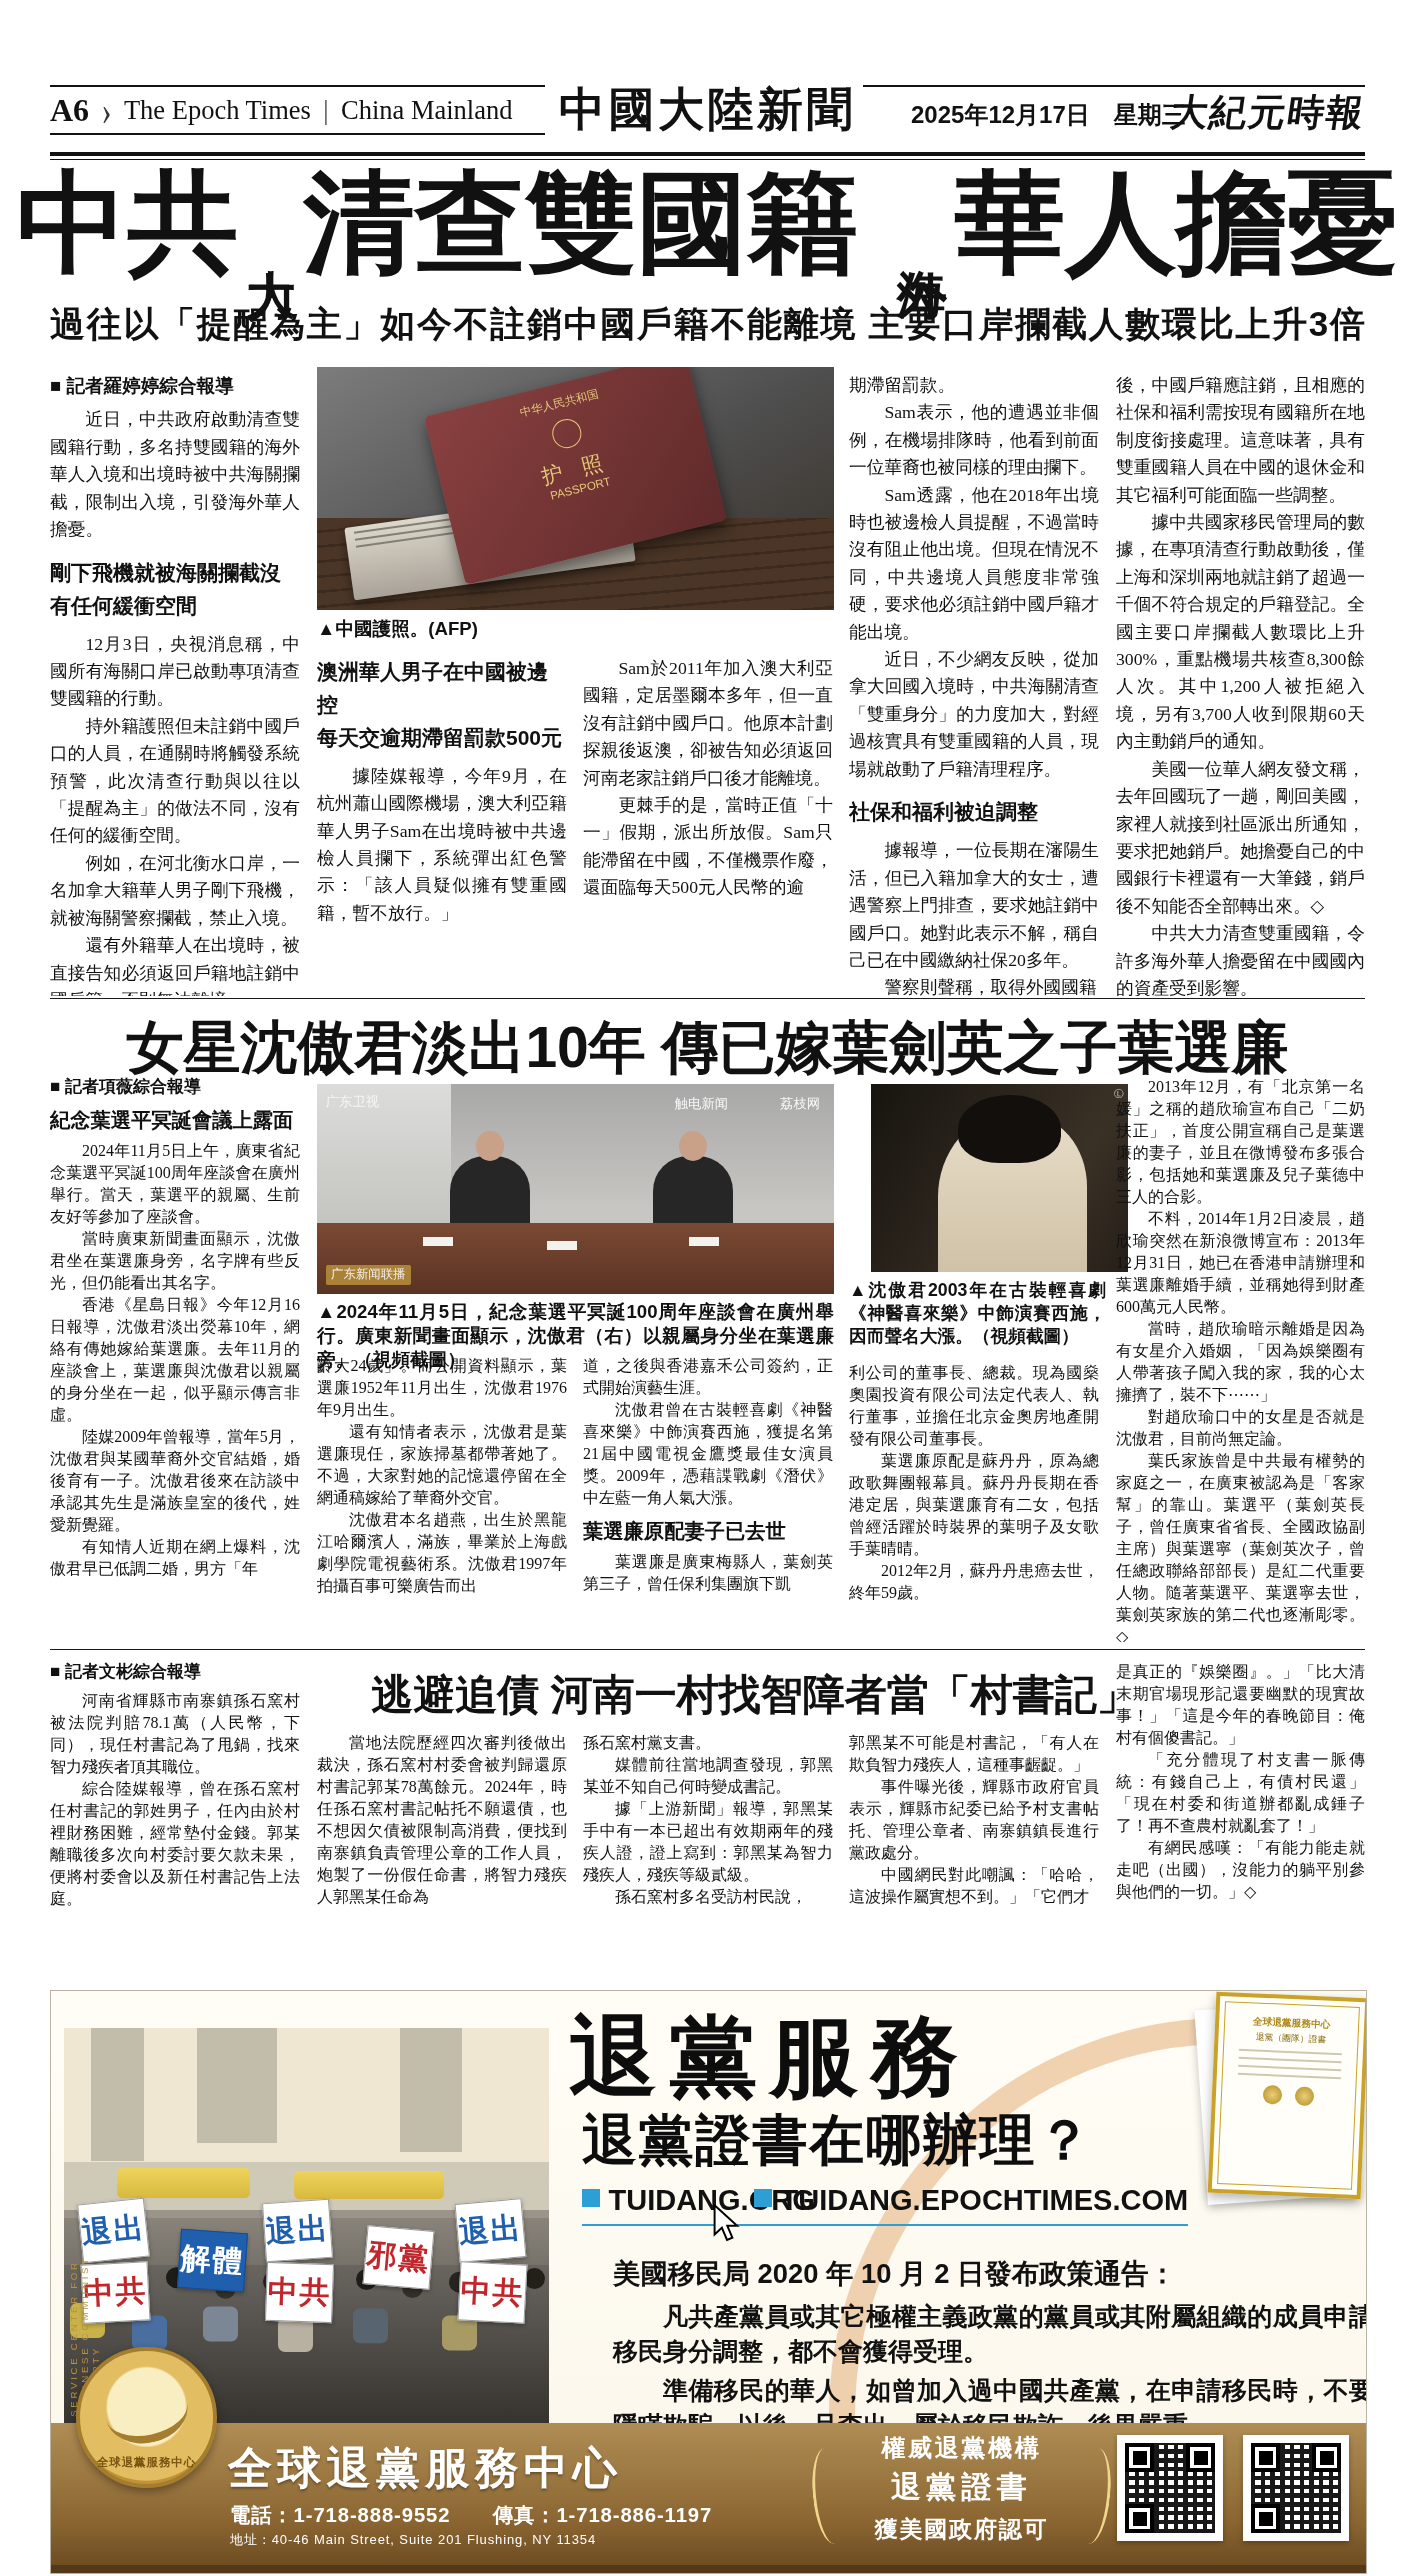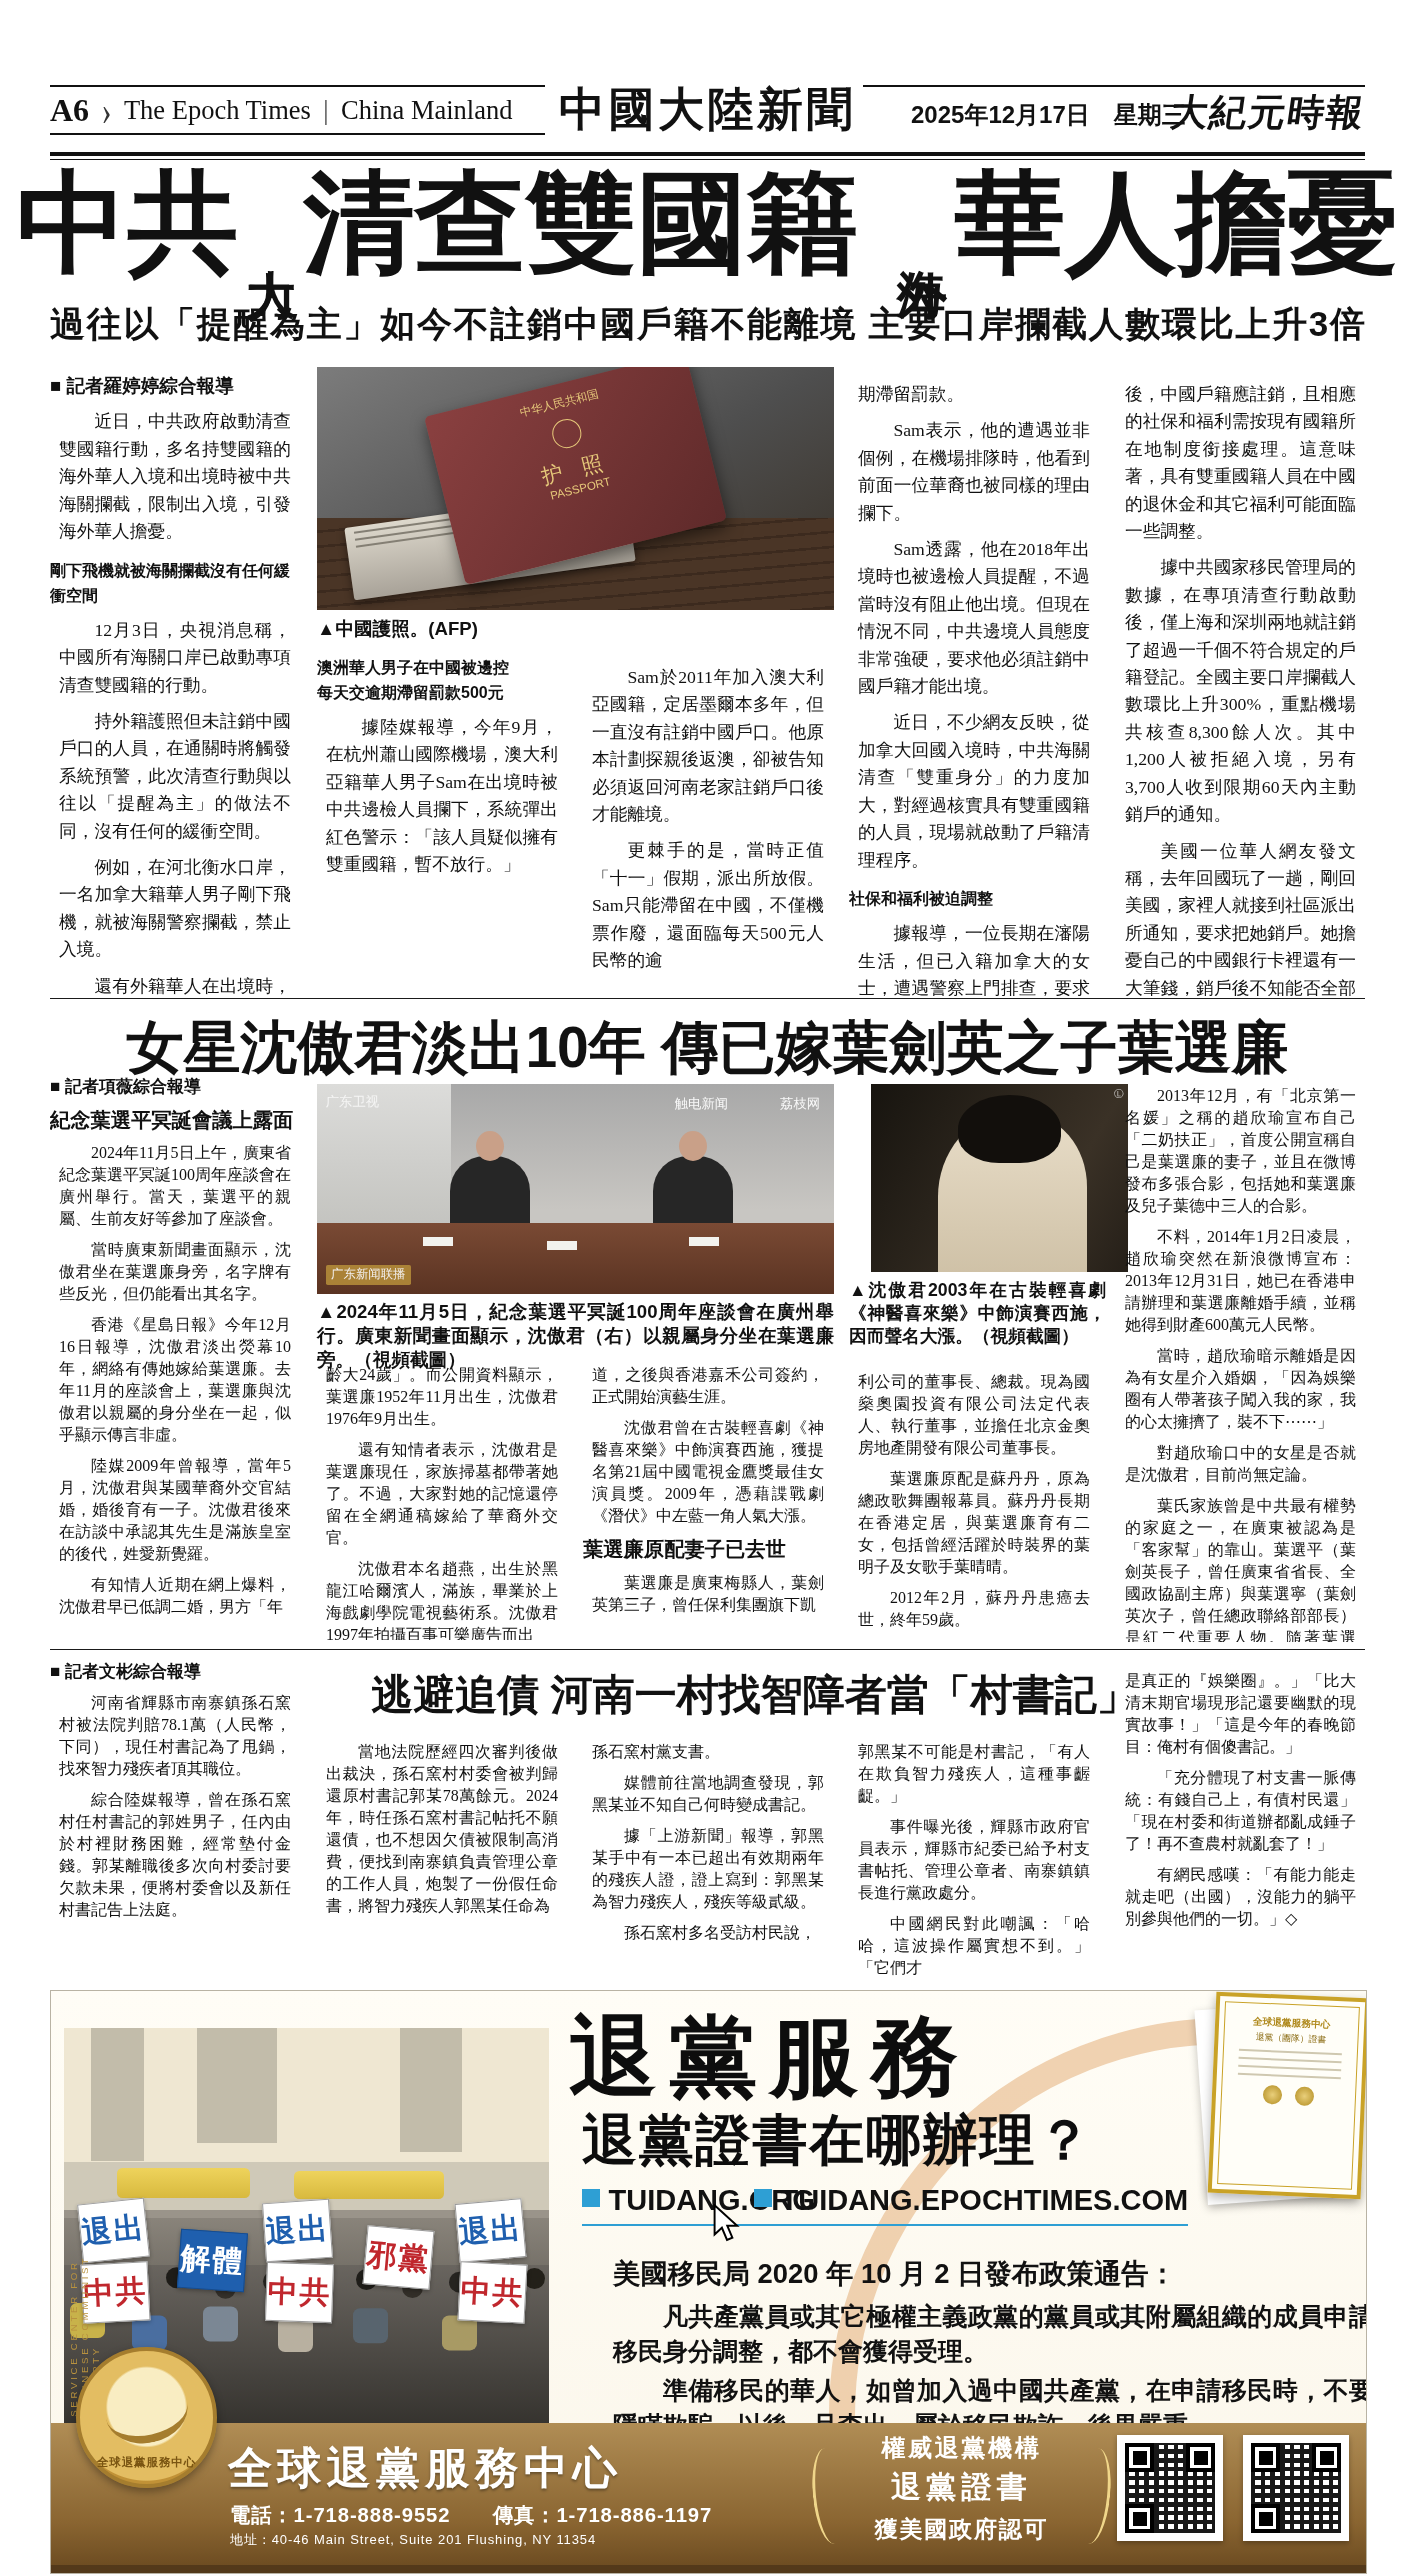--- a/index.html
+++ b/index.html
@@ -22,27 +22,27 @@
   #lead-h1{position:absolute;left:0;top:165px;width:1415px;text-align:center;white-space:nowrap;
      font-family:"Liberation Sans","DejaVu Sans",sans-serif;font-weight:900;font-size:111px;line-height:1.05;letter-spacing:0px;}
   #lead-h1 .stack{display:inline-block;writing-mode:vertical-rl;text-orientation:upright;font-size:50px;
      line-height:1.02;vertical-align:middle;margin:0 7px;letter-spacing:1.8px;}
   #lead-deck{position:absolute;left:50px;top:301px;width:1315px;text-align:justify;text-align-last:justify;
      font-family:"Liberation Sans","DejaVu Sans",sans-serif;font-weight:900;font-size:35px;}
   
   .col{position:absolute;overflow:hidden;text-align:justify;}
   .s1{font-size:17.7px;line-height:27.4px;}
   .s2{font-size:16px;line-height:22px;}
-  .col p{margin:9px;text-indent:2em;}
+  .col p{margin:0;text-indent:2em;}
   .col p.cont{text-indent:0;}
   .col .byline{font-family:"Liberation Sans","DejaVu Sans",sans-serif;font-weight:900;text-indent:0;
      margin:0 0 7px 0;font-size:18.6px;}
   .s2 .byline{font-size:17px;}
   .col h4{font-family:"Liberation Sans","DejaVu Sans",sans-serif;font-weight:900;text-indent:0;text-align:left;
-     font-size:16px;line-height:25px;margin:12.4px 0 8.8px 0;}
+     font-size:21px;line-height:33px;margin:12.4px 0 8.8px 0;}
   .col h4.c2{margin-top:0;margin-bottom:0;}
   .col h4.c2b{margin-top:0;}
   .s2 h4{font-size:20.3px;line-height:26.5px;margin:8.8px 0 7px 0;}
   .story-h{position:absolute;font-family:"Liberation Sans","DejaVu Sans",sans-serif;font-weight:900;text-align:center;}
   .caption{position:absolute;font-family:"Liberation Sans","DejaVu Sans",sans-serif;font-weight:700;
      font-size:18.6px;line-height:24px;text-align:justify;}
   .rule{position:absolute;left:50px;width:1315px;border-top:1.3px solid #1a1a1a;}
   
   .ph{position:absolute;overflow:hidden;}
   #ph-passport{background:linear-gradient(150deg,#7c7c7c,#4e4e4e 55%,#383026);}

